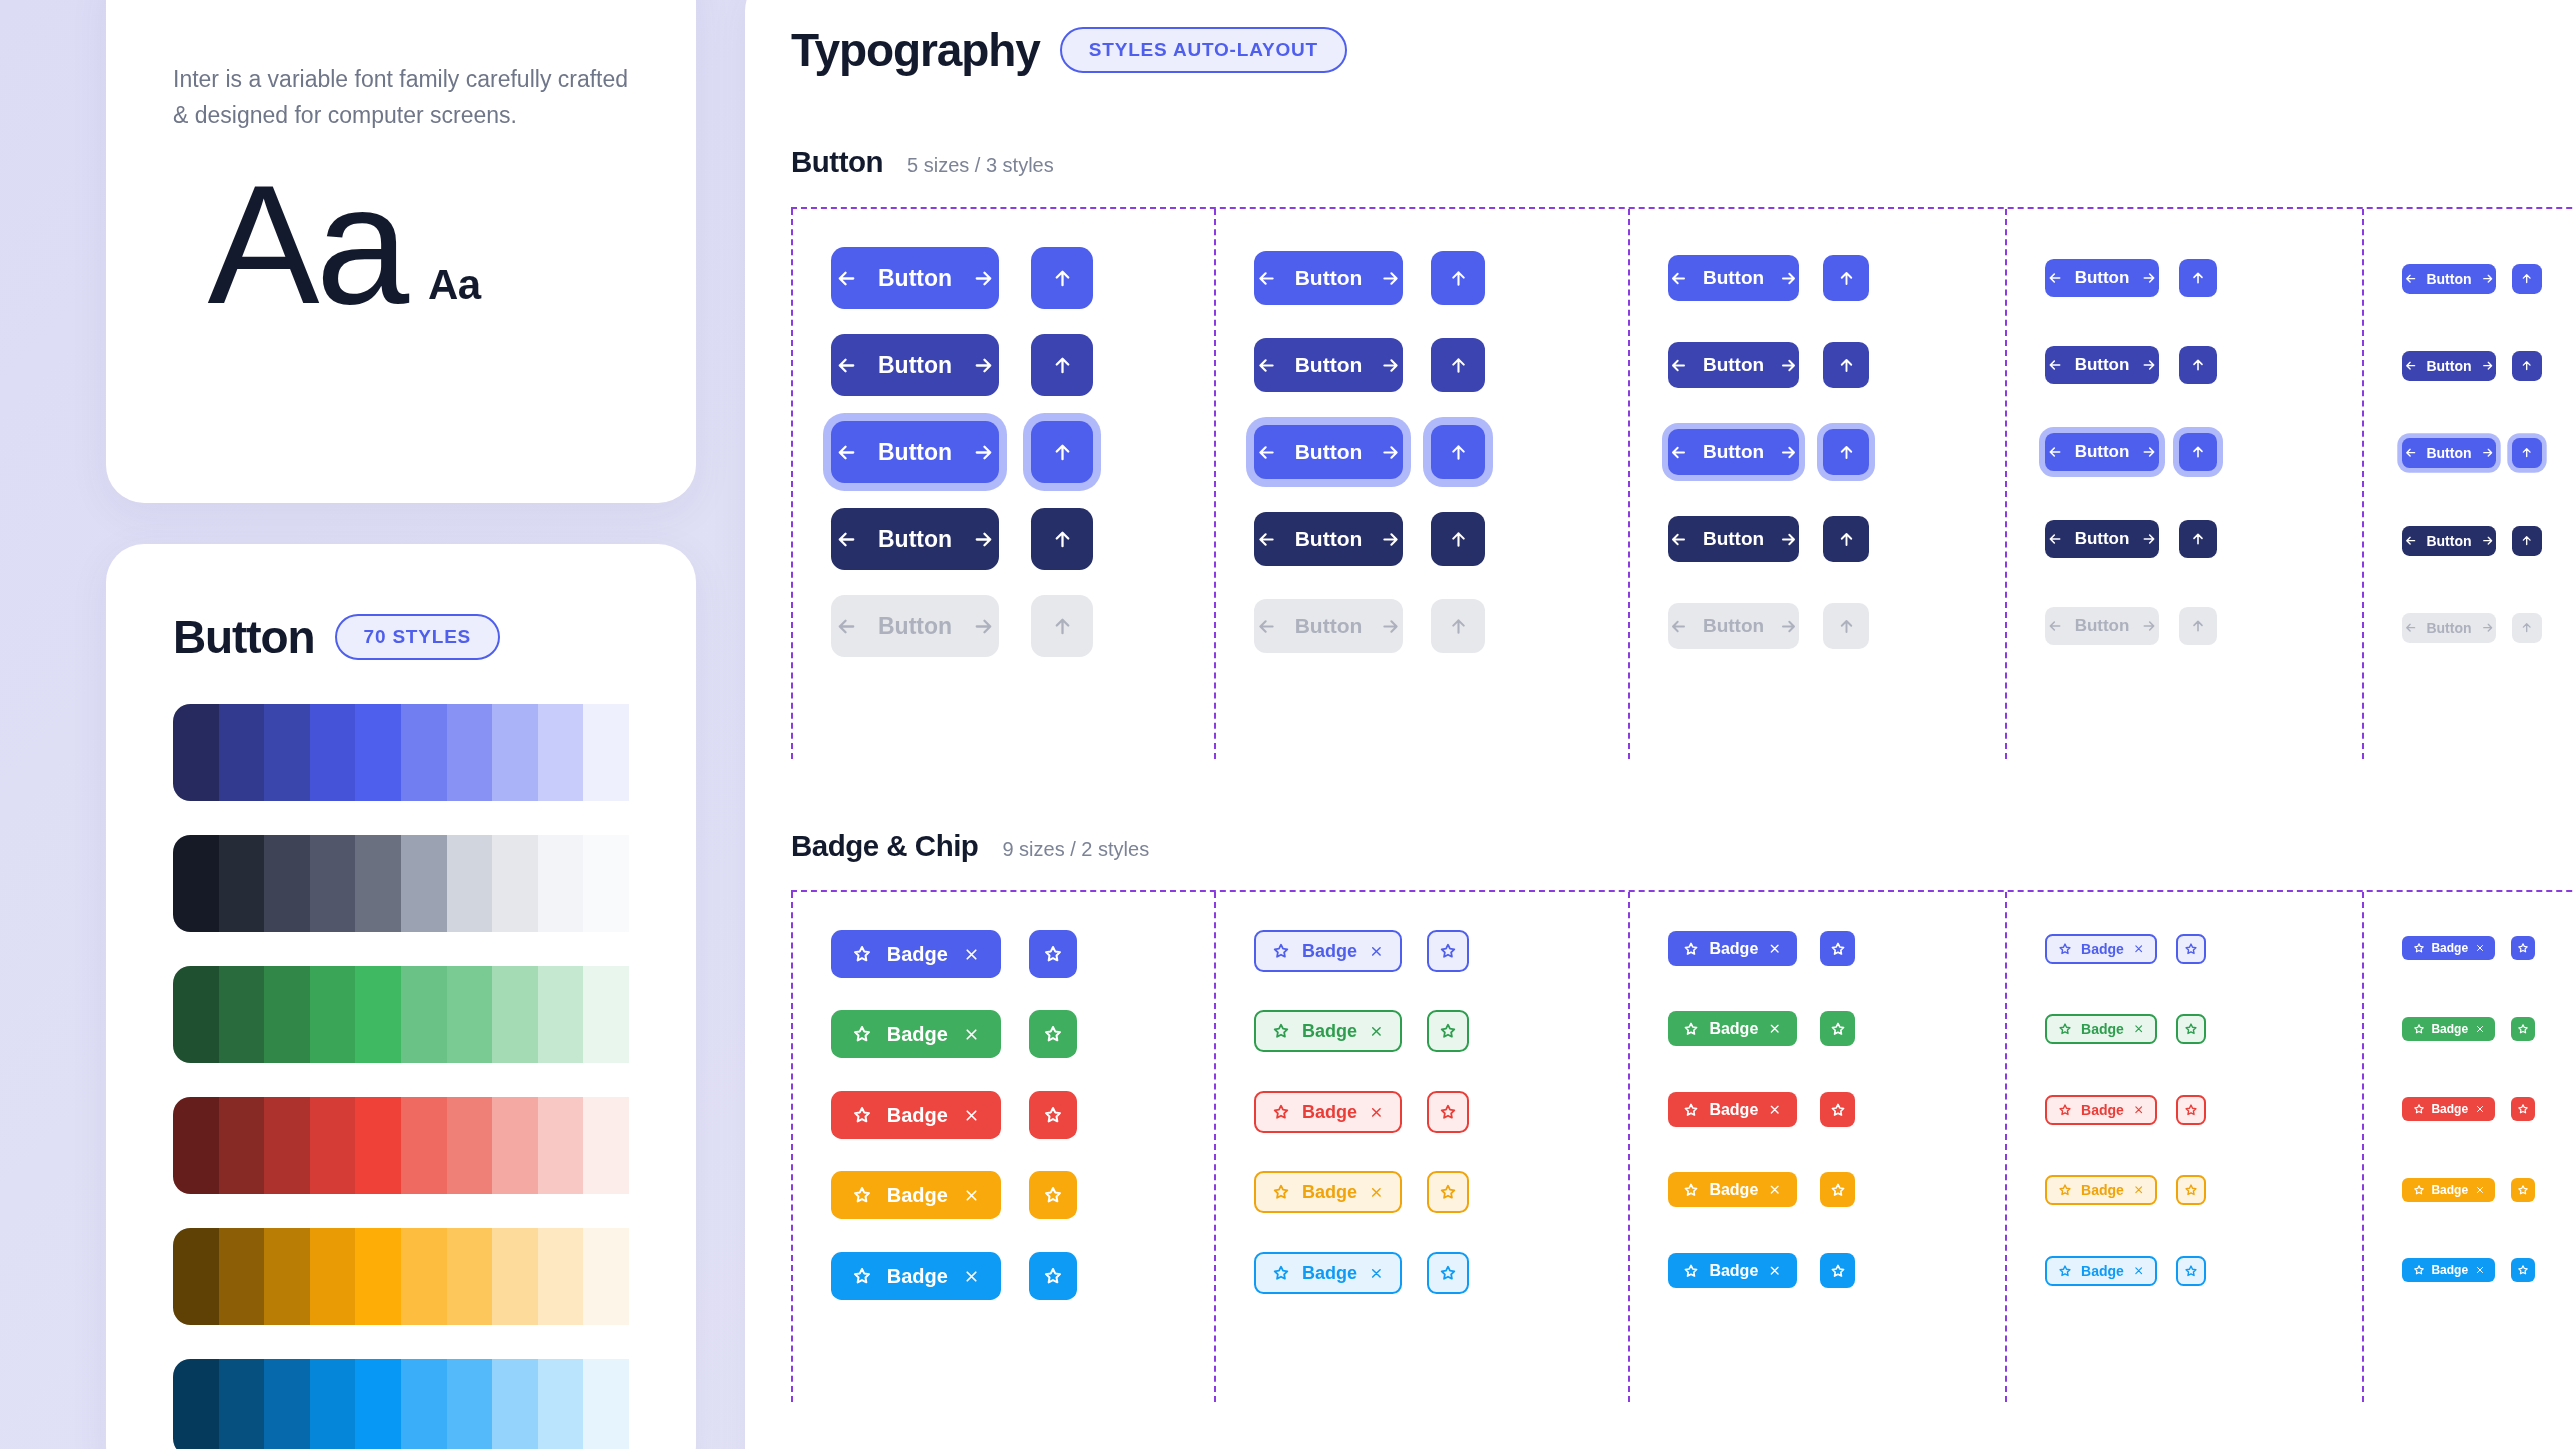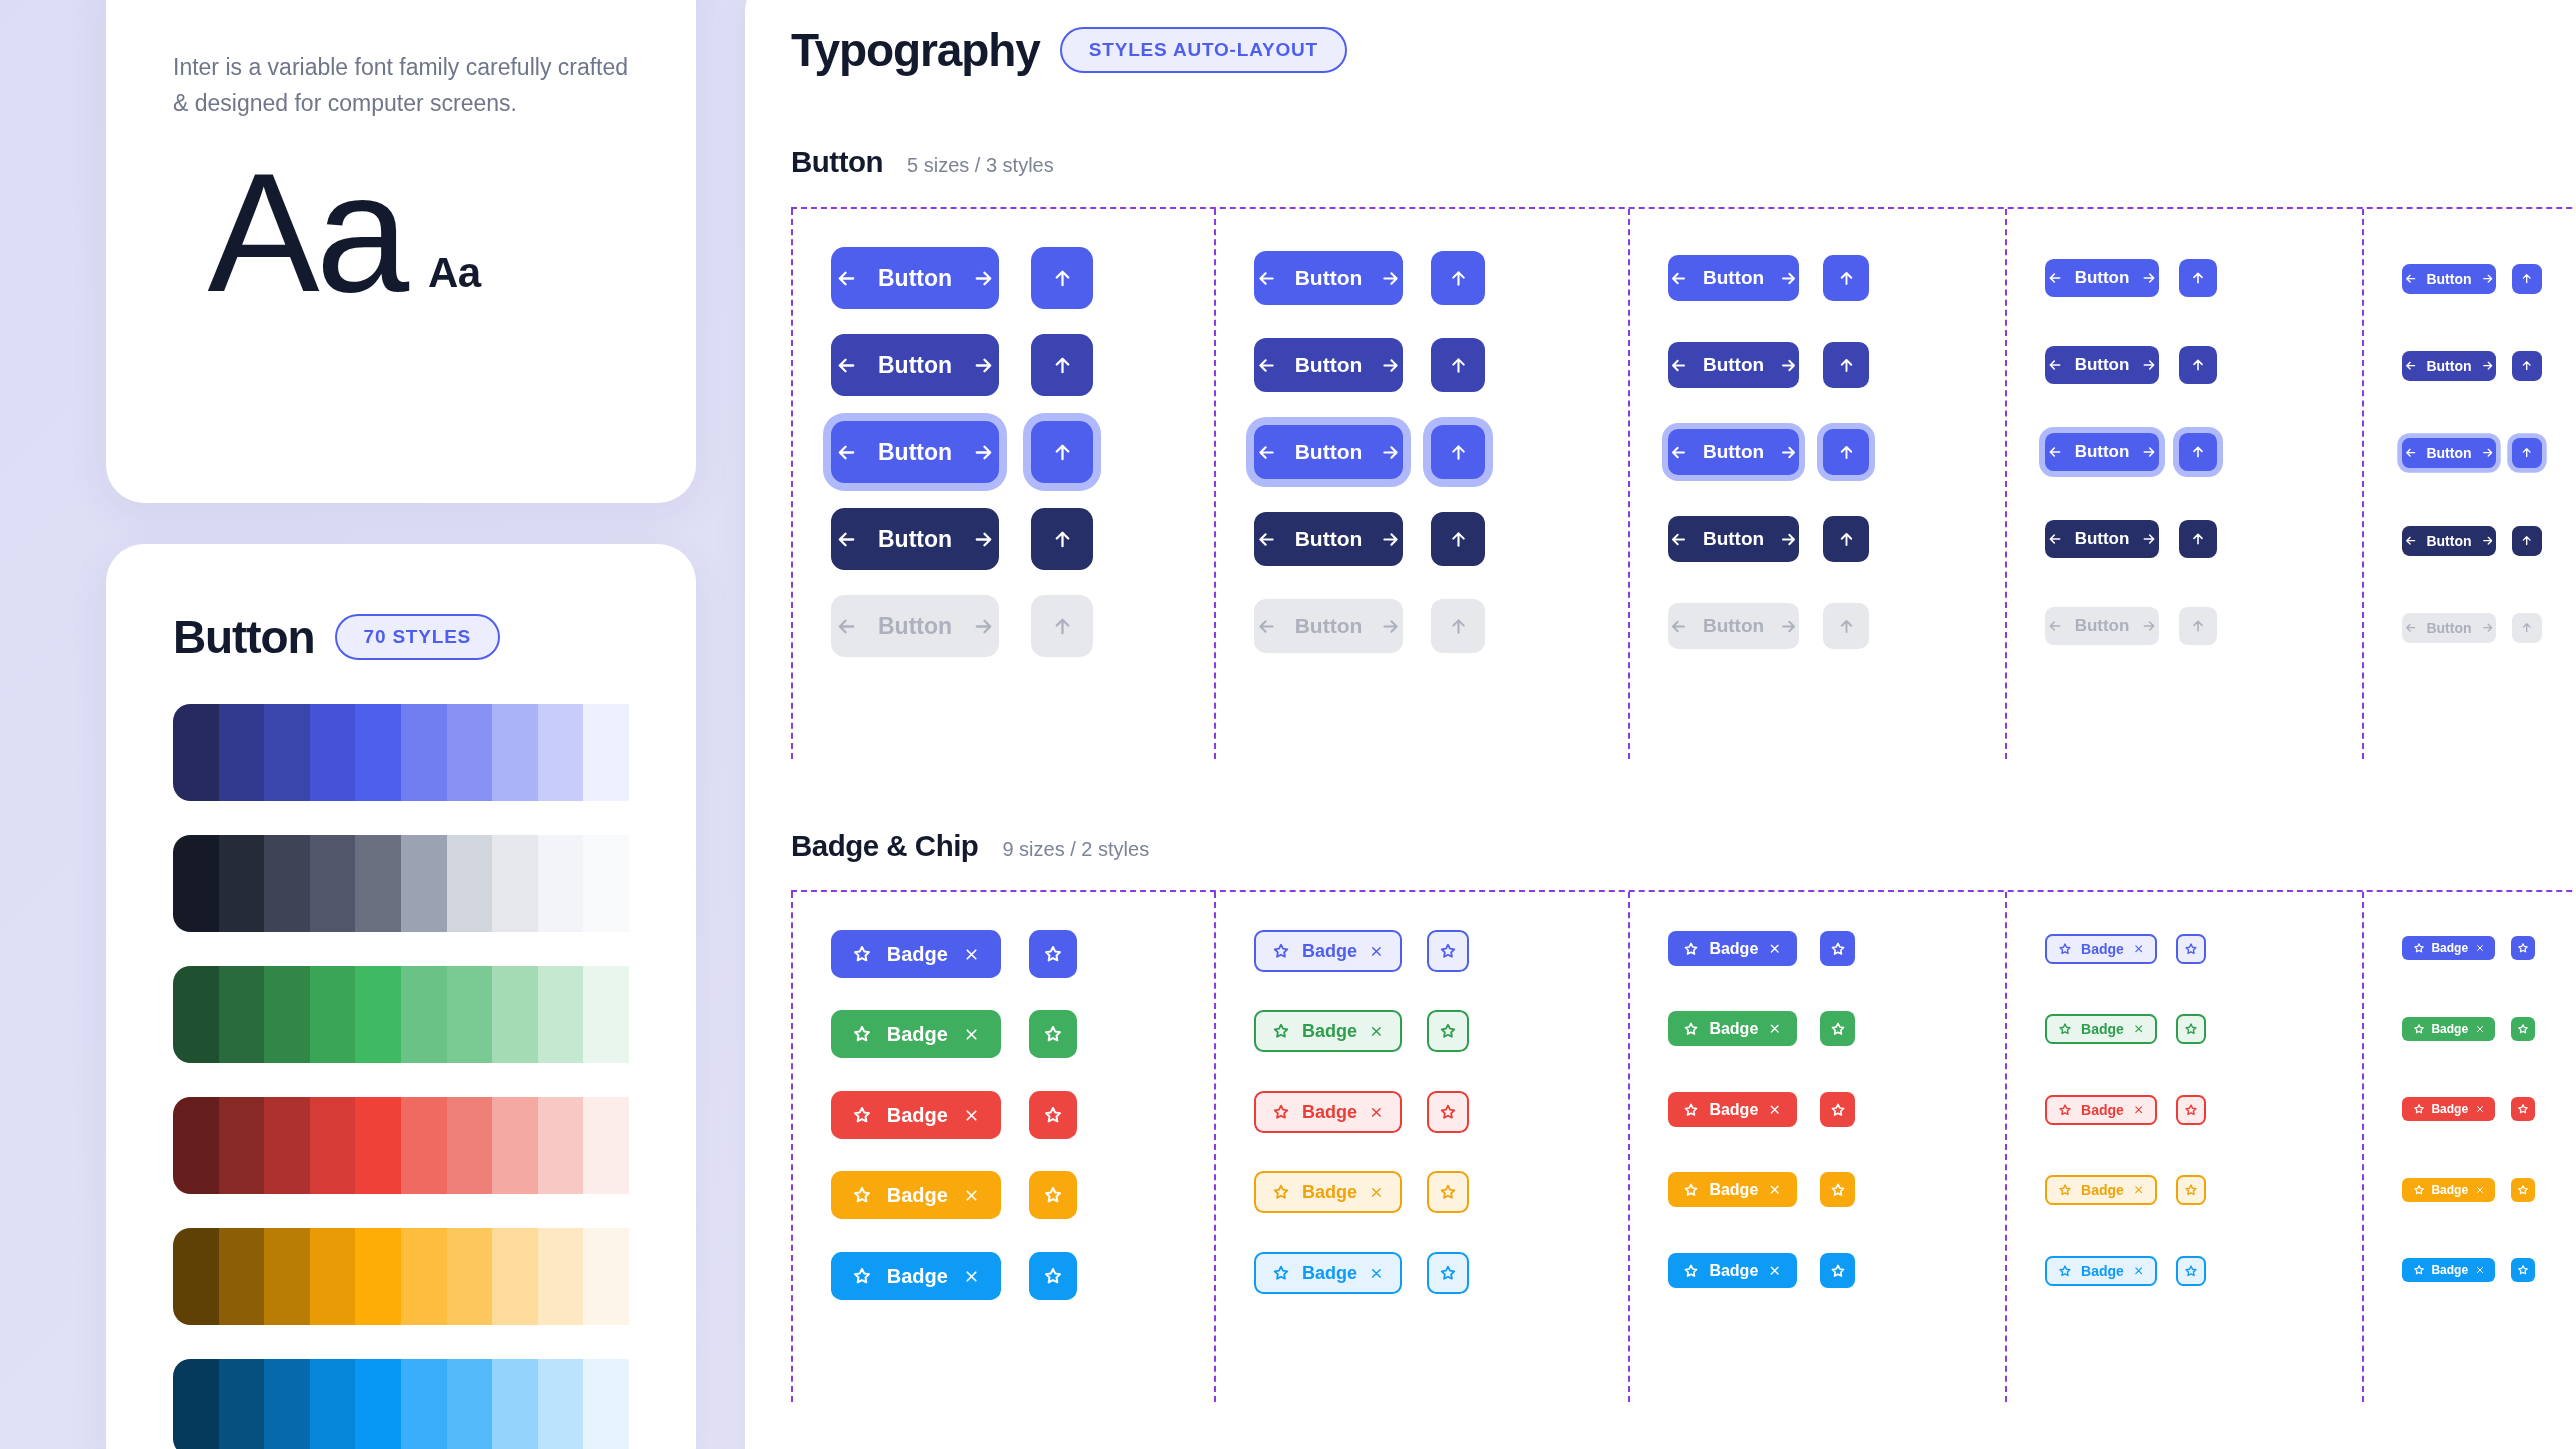--- a/index.html
+++ b/index.html
@@ -32,21 +32,21 @@
     font-size: 46px; font-weight: 700; color: #141a2e;
     letter-spacing: -1.1px; line-height: 1;
   }
   .pill {
     border: 2px solid #4f5fed; background: #eceefd;
     color: #4f5fed; font-size: 19px; font-weight: 700;
     letter-spacing: 0.8px; border-radius: 670px;
     padding: 10.7px 27px 12px; line-height: 1; white-space: nowrap;
   }
   .typo-body {
-    margin-top: 20px; font-size: 23px; line-height: 1.55;
+    margin-top: 32px; font-size: 23px; line-height: 1.55;
     color: #6f7689; max-width: 470px;
   }
   .specimen {
     margin-top: 40px; display: flex; align-items: flex-end;
     justify-content: center; gap: 23px; padding-right: 114px;
   }
   .spec-lg { font-size: 168px; font-weight: 400; color: #141a2e; line-height: 0.86; letter-spacing: -4px; }
   .spec-sm { font-size: 42px; font-weight: 700; color: #141a2e; line-height: 1; letter-spacing: -0.7px; padding-bottom: 12px; }
 
   .ramps { margin-top: 44px; }

